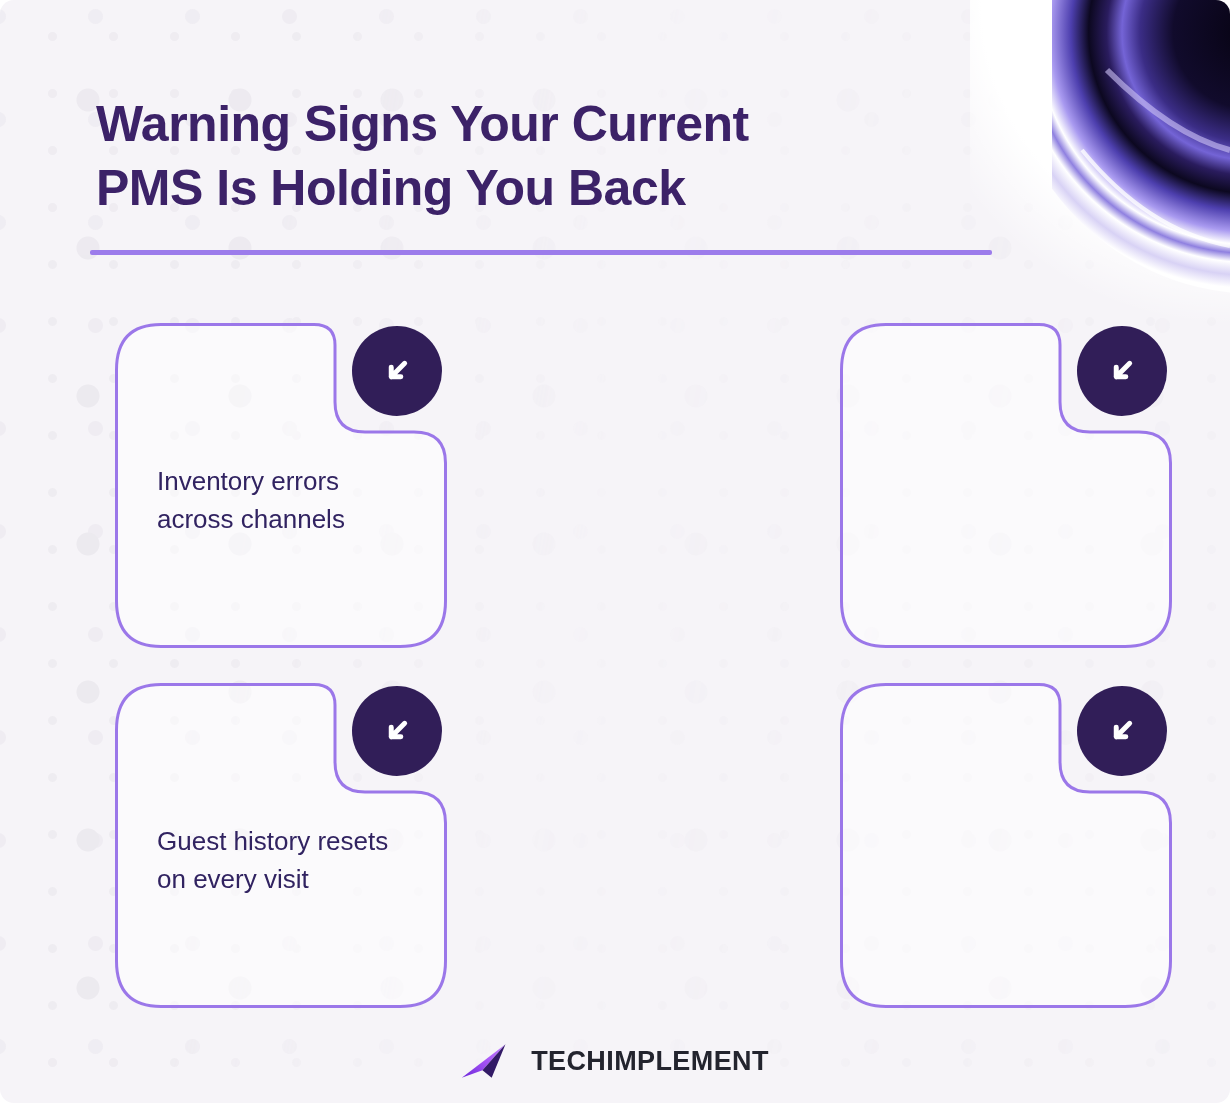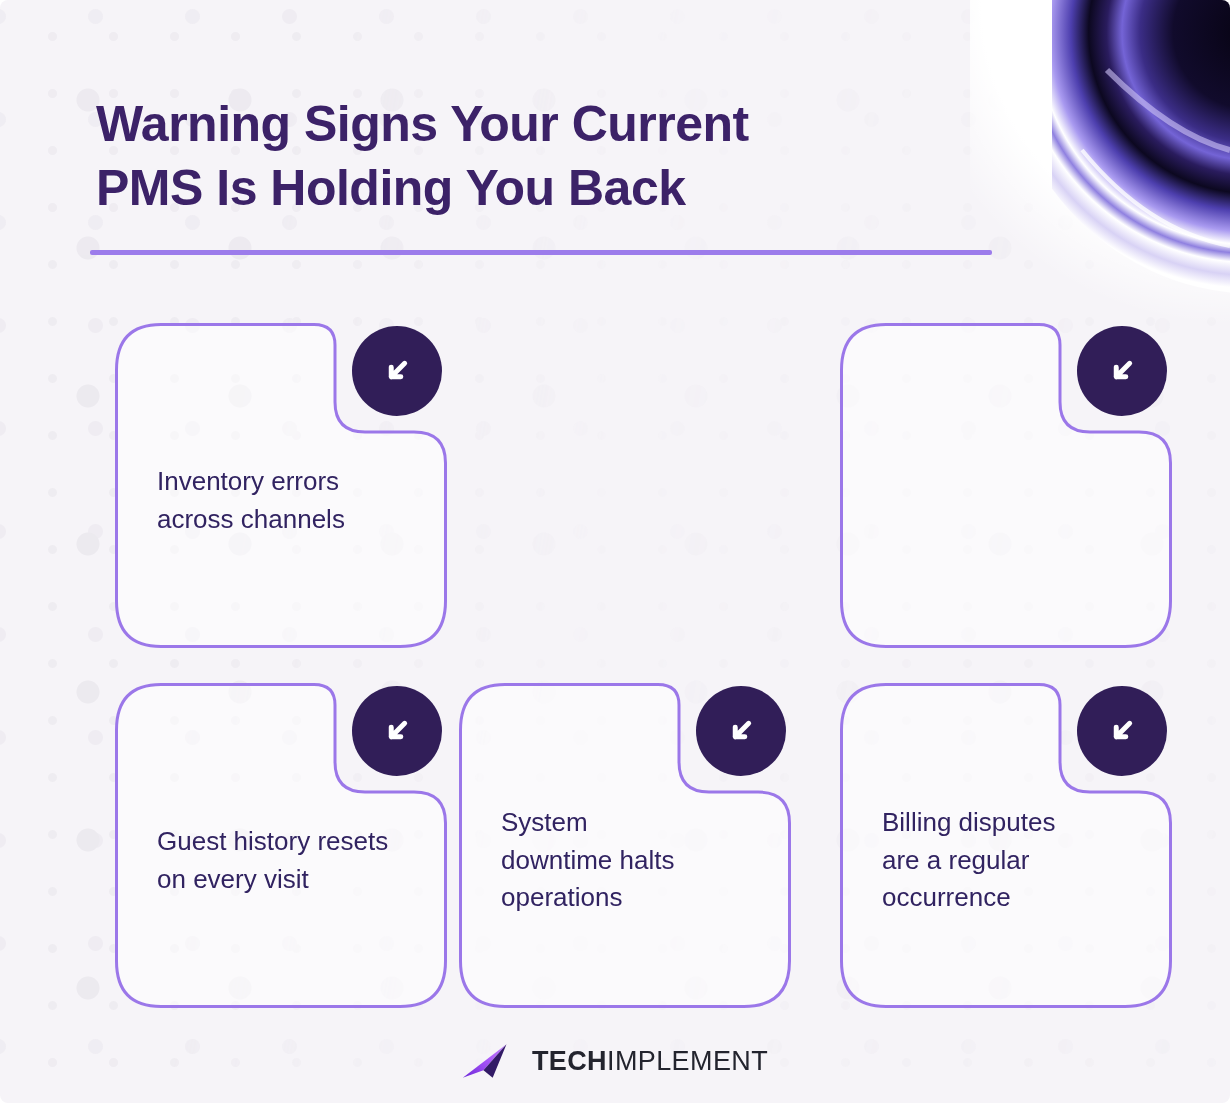--- a/index.html
+++ b/index.html
@@ -4,21 +4,21 @@
 <style>
   html, body { margin: 0; padding: 0; background: #ffffff; }
   * { box-sizing: border-box; }
   .poster {
     position: relative;
     width: 1230px;
     height: 1103px;
     background: #f6f4f8;
     overflow: hidden;
     font-family: "Liberation Sans", sans-serif;
-    border-radius: 8px;
+    border-radius: 14px;
   }
   
   .dot-pattern {
     position: absolute; inset: 0;
     background-image:
       radial-gradient(circle, #e5e2e9 11px, rgba(229,226,233,0) 12px),
       radial-gradient(circle, #eae7ee 7px, rgba(234,231,238,0) 8px),
       radial-gradient(circle, #e9e6ec 4px, rgba(233,230,236,0) 5px);
     background-size: 152px 148px, 97px 103px, 61px 57px;
     background-position: 12px 26px, 47px 68px, 22px 8px;
@@ -58,21 +58,21 @@
     font-size: 26px; line-height: 37.5px; font-weight: 500;
     color: #312361; white-space: pre-line;
   }
   .footer-logo {
     position: absolute; left: 0; right: 0; top: 1042px;
     display: flex; align-items: center; justify-content: center; gap: 24px;
   }
   .brand-icon { width: 46px; height: 38px; display: block; }
   .brand-text { font-size: 27px; letter-spacing: .4px; color: #23242e; display: flex; align-items: baseline; }
   .brand-bold { font-weight: 800; }
-  .brand-rest { font-weight: 400; }
+  .brand-rest { font-weight: 700; }
 </style>
 </head>
 <body>
 
 <div class="poster">
   <div class="dot-pattern"></div>
   <div class="corner-white"></div>
 
   <svg class="ornament" viewBox="0 0 178 296" aria-hidden="true">
     <defs>
@@ -132,46 +132,30 @@
     </svg>
     <div class="badge-circle">
       <svg viewBox="0 0 48 48">
         <path d="M32 16 L18 30 M18 20 V30 H28" fill="none" stroke="#ffffff" stroke-width="5.2" stroke-linecap="round" stroke-linejoin="round"></path>
       </svg>
     </div>
     <div class="card-label">Guest history resets
 on every visit</div>
   </div>
 
-  <div class="card col1 row1">
-    <svg class="card-outline" viewBox="0 0 332 325">
-      <path d="M 46 1.5 H 199 Q 220 1.5 220 22 V 79 Q 220 109 250 109 H 299 Q 330.5 109 330.5 140 V 278 Q 330.5 323.5 285 323.5 H 46 Q 1.5 323.5 1.5 278 V 47 Q 1.5 1.5 46 1.5 Z" fill="rgba(255,255,255,0.5)" stroke="#9b77e9" stroke-width="3"></path>
-    </svg>
-    <div class="badge-circle">
-      <svg viewBox="0 0 48 48">
-        <path d="M32 16 L18 30 M18 20 V30 H28" fill="none" stroke="#ffffff" stroke-width="5.2" stroke-linecap="round" stroke-linejoin="round"></path>
-      </svg>
-    </div>
-    <div class="card-label">System
-downtime halts
-operations</div>
-  </div>
 
   <div class="card col2 row1">
     <svg class="card-outline" viewBox="0 0 332 325">
       <path d="M 46 1.5 H 199 Q 220 1.5 220 22 V 79 Q 220 109 250 109 H 299 Q 330.5 109 330.5 140 V 278 Q 330.5 323.5 285 323.5 H 46 Q 1.5 323.5 1.5 278 V 47 Q 1.5 1.5 46 1.5 Z" fill="rgba(255,255,255,0.5)" stroke="#9b77e9" stroke-width="3"></path>
     </svg>
     <div class="badge-circle">
       <svg viewBox="0 0 48 48">
         <path d="M32 16 L18 30 M18 20 V30 H28" fill="none" stroke="#ffffff" stroke-width="5.2" stroke-linecap="round" stroke-linejoin="round"></path>
       </svg>
     </div>
-    <div class="card-label">Billing disputes
-are a regular
-occurrence</div>
   </div>
 
   <div class="footer-logo">
     <svg class="brand-icon" viewBox="0 0 60 48">
       <defs>
         <linearGradient id="planeG" x1="0" y1="1" x2="1" y2="0">
           <stop offset="0" stop-color="#6d28d9"></stop>
           <stop offset="0.55" stop-color="#a855f7"></stop>
           <stop offset="1" stop-color="#c084fc"></stop>
         </linearGradient>

